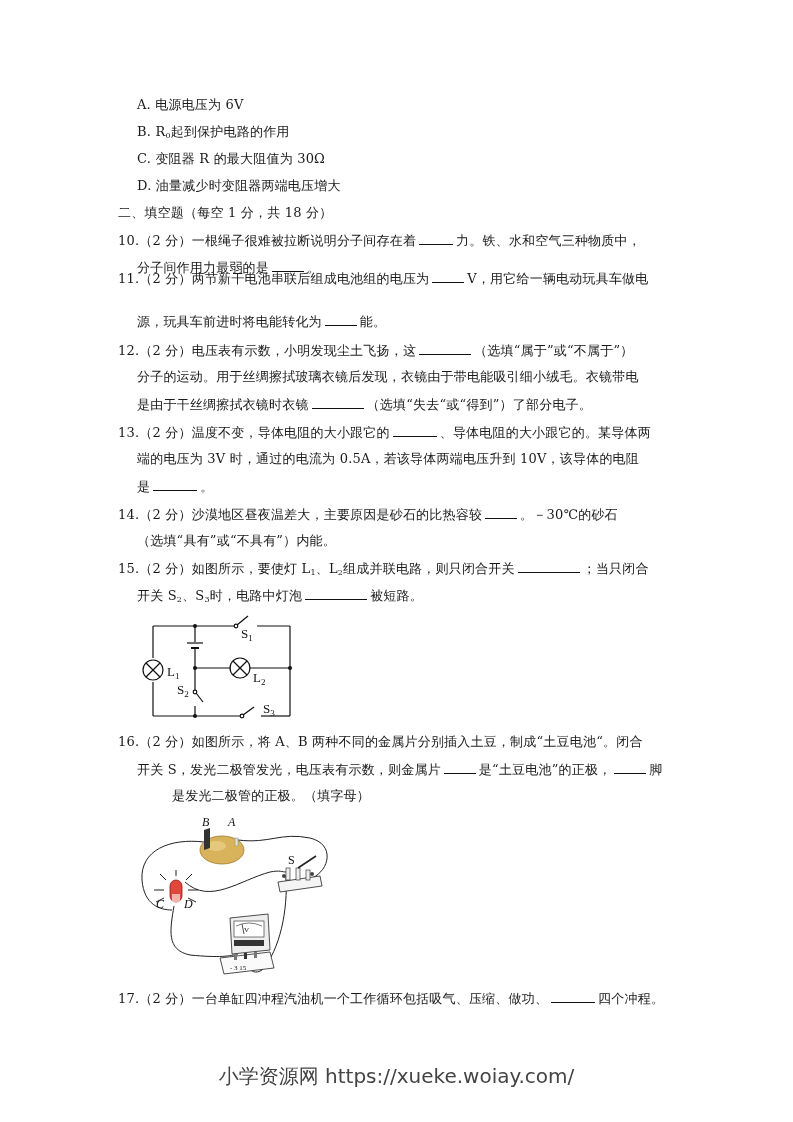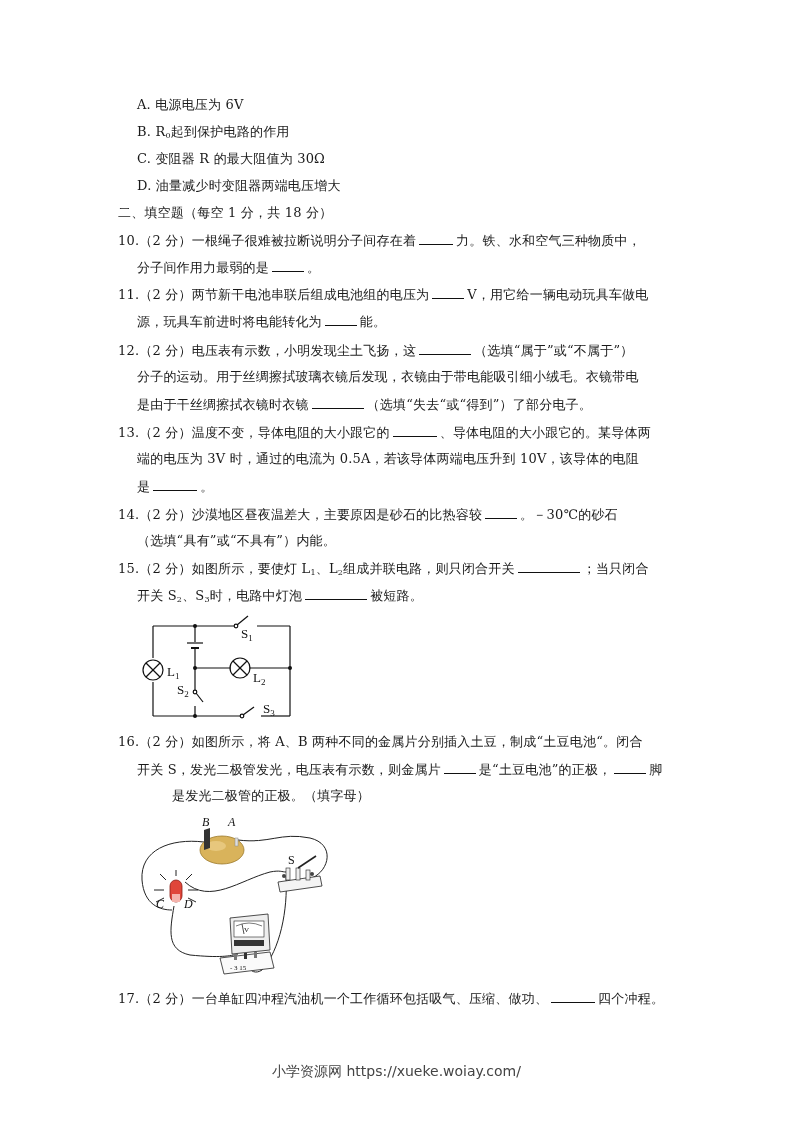--- a/index.html
+++ b/index.html
@@ -6,21 +6,21 @@
   body { width: 793px; height: 1122px; position: relative; overflow: hidden;
          font-family: "DejaVu Serif", "Liberation Serif", serif; color: #1a1a1a; }
   .page { position: absolute; left: 0; top: 0; width: 640px; height: 1122px; }
   .line { position: absolute; font-size: 13px; line-height: 16px; white-space: nowrap; letter-spacing: 0.2px; }
   .opt { left: 137px; }
   .q   { left: 118px; }
   .cont{ left: 137px; }
   .blank { display: inline-block; border-bottom: 1px solid #111; height: 12px; vertical-align: baseline; margin: 0 3px; }
   .sub { font-size: 8px; vertical-align: -2px; }
   .footer { position: absolute; top: 1063px; left: 0; width: 793px; text-align: center;
-            font-family: "DejaVu Sans", "Liberation Sans", sans-serif; font-size: 14px; color: #444; }
+            font-family: "DejaVu Sans", "Liberation Sans", sans-serif; font-size: 20px; color: #444; }
   svg text { font-family: "Liberation Serif", "DejaVu Serif", serif; }
   .fig { position: absolute; }
 </style>
 </head>
 <body>
 
 <div class="page">
 
   <div class="line opt" style="top:97px;">
     <span>A.</span>
@@ -41,21 +41,21 @@
 
   <div class="line q" style="top:205px;">二、填空题（每空 1 分，共 18 分）</div>
 
   <div class="line q" style="top:232px;">
     <span>10.（2 分）</span><span>一根绳子很难被拉断说明分子间存在着</span><span class="blank" style="width:34px;"></span><span>力。铁、水和空气三种物质中，</span>
   </div>
   <div class="line cont" style="top:259px;">
     <span>分子间作用力最弱的是</span><span class="blank" style="width:32px;"></span><span>。</span>
   </div>
 
-  <div class="line q" style="top:286px;">
+  <div class="line q" style="top:270px;">
     <span>11.（2 分）</span><span>两节新干电池串联后组成电池组的电压为</span><span class="blank" style="width:32px;"></span><span>V，用它给一辆电动玩具车做电</span>
   </div>
   <div class="line cont" style="top:313px;">
     <span>源，玩具车前进时将电能转化为</span><span class="blank" style="width:32px;"></span><span>能。</span>
   </div>
 
   <div class="line q" style="top:342px;">
     <span>12.（2 分）</span><span>电压表有示数，小明发现尘土飞扬，这</span><span class="blank" style="width:52px;"></span><span>（选填“属于”或“不属于”）</span>
   </div>
   <div class="line cont" style="top:369px;">分子的运动。用于丝绸擦拭玻璃衣镜后发现，衣镜由于带电能吸引细小绒毛。衣镜带电</div>

